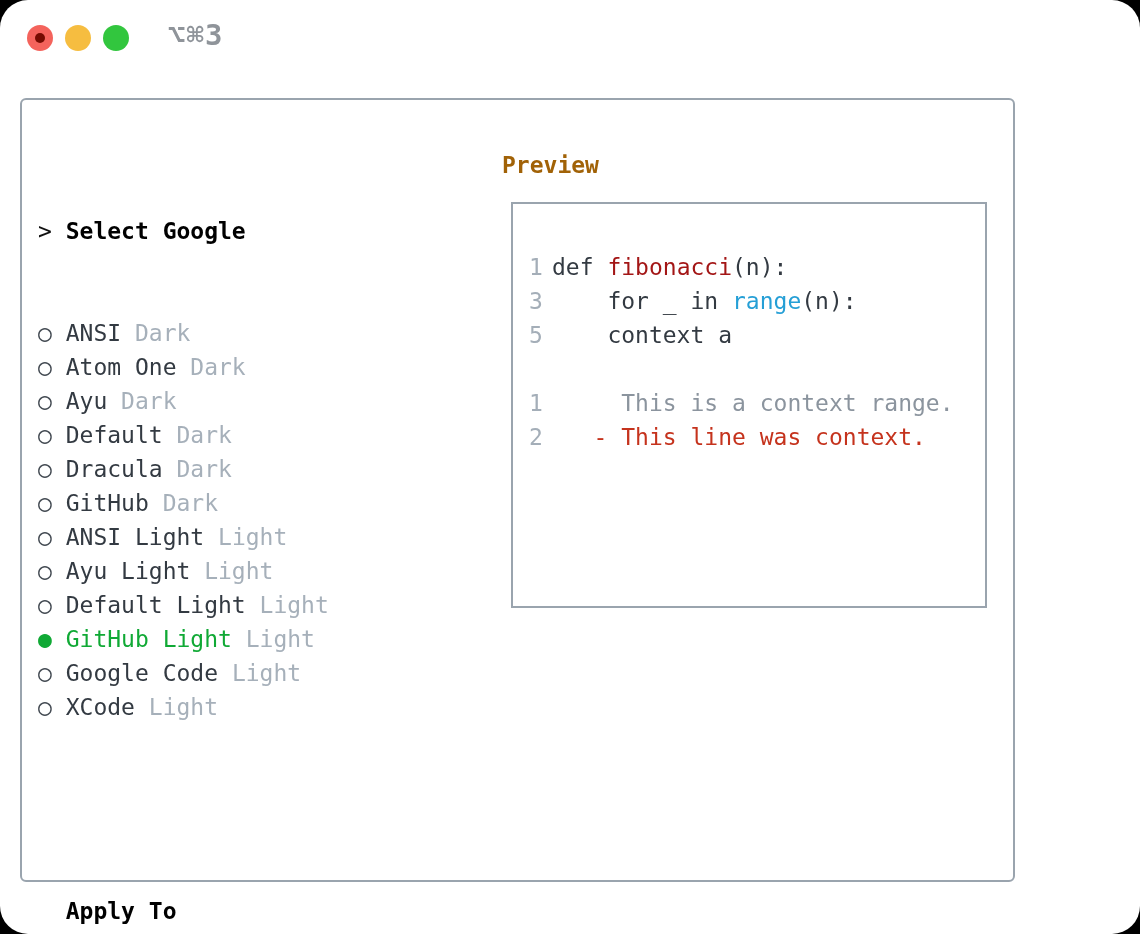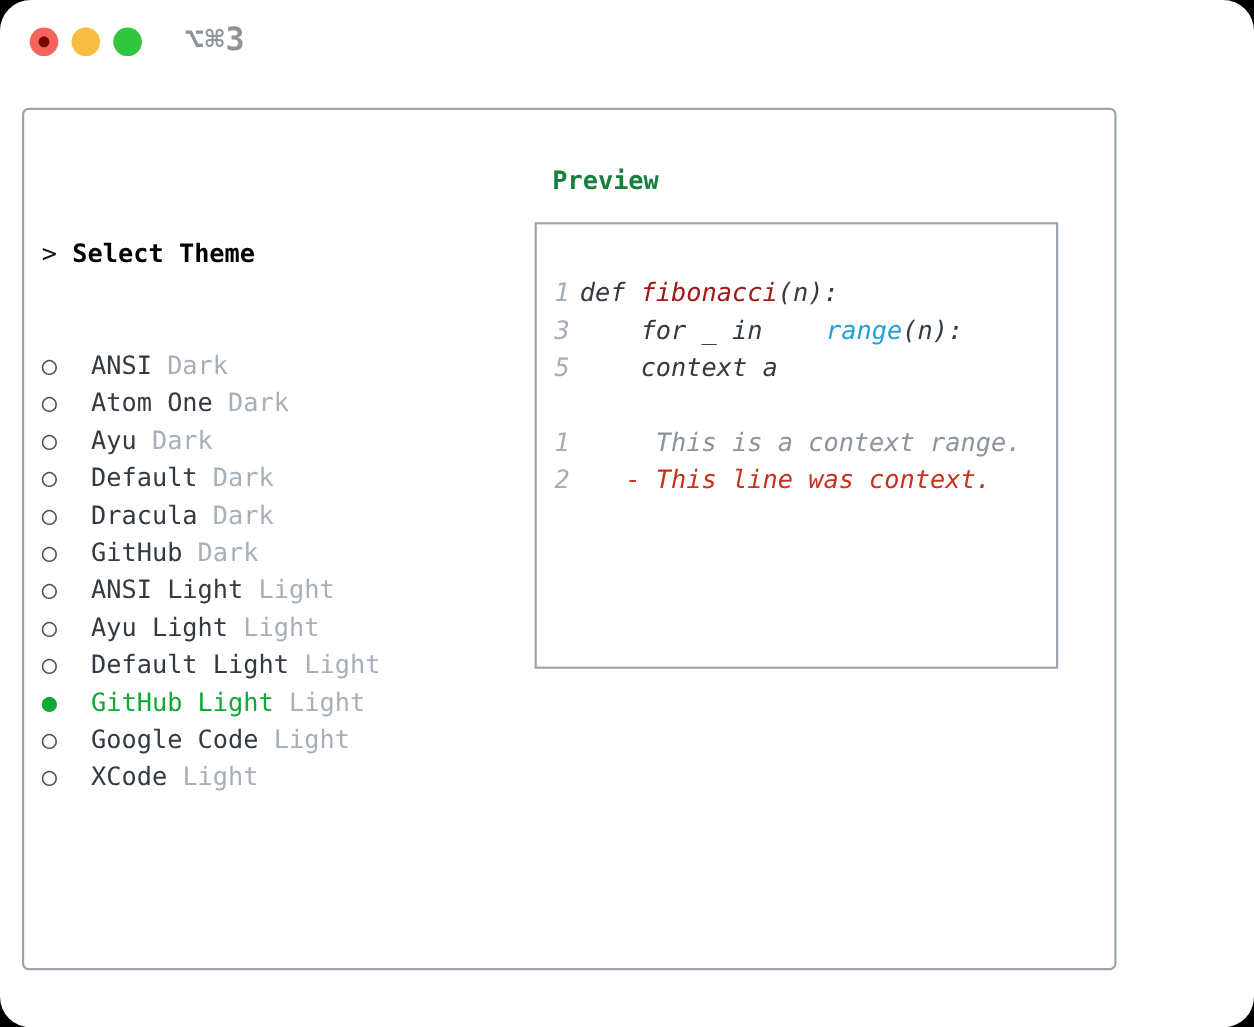--- a/index.html
+++ b/index.html
@@ -38,64 +38,64 @@
     border-radius:6px;background:#fff;box-sizing:border-box;
   }
   .left-col{
     position:absolute;left:16px;top:46px;
     font-size:23px;line-height:34px;white-space:pre;
   }
   .row{height:34px;white-space:pre;}
   .hdr{font-weight:bold;color:#000;}
   .hdr .caret{font-weight:normal;color:#111;}
   .radio{color:var(--circle-gray,#454c54);}
-  .item .name{color:var(--fg,#333a42);margin-left:17px;}
+  .item .name{color:var(--fg,#333a42);}
   .item.selected .name,.item.selected .radio{color:var(--sel-green,#10a935);}
   .tag{color:var(--muted-gray,#a6b0ba);}
   
   .preview-title{
     position:absolute;left:480px;top:48px;
-    font-size:23px;line-height:34px;font-weight:bold;color:#15803d;
+    font-size:23px;line-height:34px;font-weight:bold;color:#a16207;
   }
   .preview-box{
-    position:absolute;left:464px;top:102px;width:476px;height:406px;
+    position:absolute;left:489px;top:102px;width:476px;height:406px;
     border:2px solid var(--border-gray,#9aa4ae);
     box-sizing:border-box;overflow:hidden;
     padding:46px 0 0 16px;
-    font-style:italic;
   }
   .code-row{height:34px;font-size:23px;line-height:34px;white-space:pre;}
   .ln{display:inline-block;width:23px;color:var(--ln-gray,#a4aeb8);}
   .code{white-space:pre;}
   .tk-fg{color:var(--fg,#333a42);}
   .tk-func{color:var(--func-red,#a31616);}
   .tk-num{color:var(--num-teal,#0e7c8a);}
-  .tk-builtin{color:var(--builtin-blue,#259fd6);margin-left:44px;}
+  .tk-builtin{color:var(--builtin-blue,#259fd6);}
   .tk-context{color:var(--context-gray,#8b949e);}
   .tk-deleted{color:var(--del-red,#c5331d);}
   .tk-added{color:var(--add-green,#16b425);}
 </style>
 </head>
 <body>
 
 <div class="window">
 
   <div class="titlebar">
     <div class="light red"></div>
     <div class="light yellow"></div>
     <div class="light green"></div>
     <div class="win-title">⌥⌘3</div>
   </div>
 
   <div class="panel">
 
     <div class="left-col">
-      <div class="row hdr"><span class="caret">&gt; </span><span>Select Theme</span></div>
+      <div class="row hdr"><span class="caret">&gt; </span><span>Select Google</span></div>
       <div id="theme-list"><div class="row item"><span class="radio">○ </span><span class="name">ANSI</span><span class="tag"> Dark</span></div><div class="row item"><span class="radio">○ </span><span class="name">Atom One</span><span class="tag"> Dark</span></div><div class="row item"><span class="radio">○ </span><span class="name">Ayu</span><span class="tag"> Dark</span></div><div class="row item"><span class="radio">○ </span><span class="name">Default</span><span class="tag"> Dark</span></div><div class="row item"><span class="radio">○ </span><span class="name">Dracula</span><span class="tag"> Dark</span></div><div class="row item"><span class="radio">○ </span><span class="name">GitHub</span><span class="tag"> Dark</span></div><div class="row item"><span class="radio">○ </span><span class="name">ANSI Light</span><span class="tag"> Light</span></div><div class="row item"><span class="radio">○ </span><span class="name">Ayu Light</span><span class="tag"> Light</span></div><div class="row item"><span class="radio">○ </span><span class="name">Default Light</span><span class="tag"> Light</span></div><div class="row item selected"><span class="radio">● </span><span class="name">GitHub Light</span><span class="tag"> Light</span></div><div class="row item"><span class="radio">○ </span><span class="name">Google Code</span><span class="tag"> Light</span></div><div class="row item"><span class="radio">○ </span><span class="name">XCode</span><span class="tag"> Light</span></div></div>
       <div class="row"> </div>
+      <div class="row hdr"><span class="caret">  </span><span>Apply To</span></div>
       
       
       
     </div>
 
     <div class="preview-title">Preview</div>
 
     <div class="preview-box">
       <div id="code-lines">
           <div class="code-row"><span class="ln">1</span><span class="code"><span class="tk-fg">def </span><span class="tk-func">fibonacci</span><span class="tk-fg">(n):</span></span></div>

